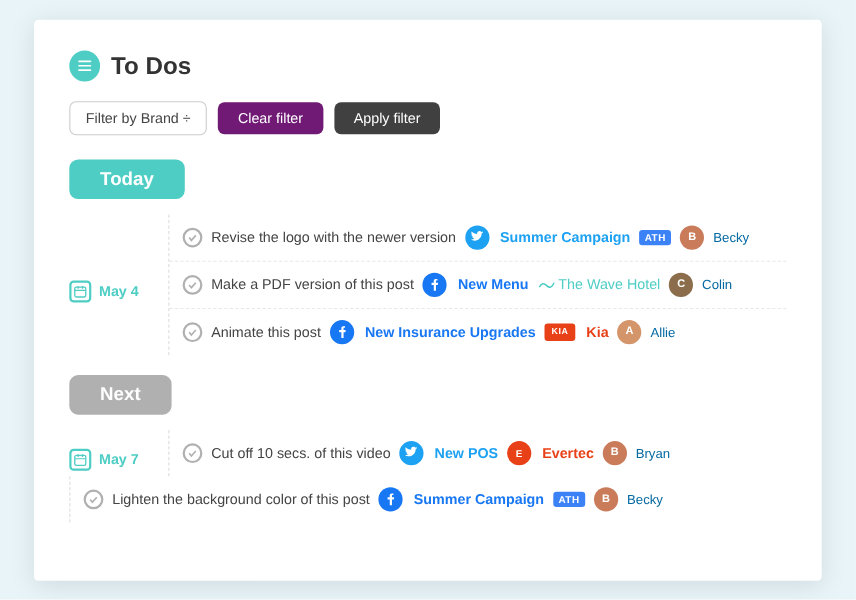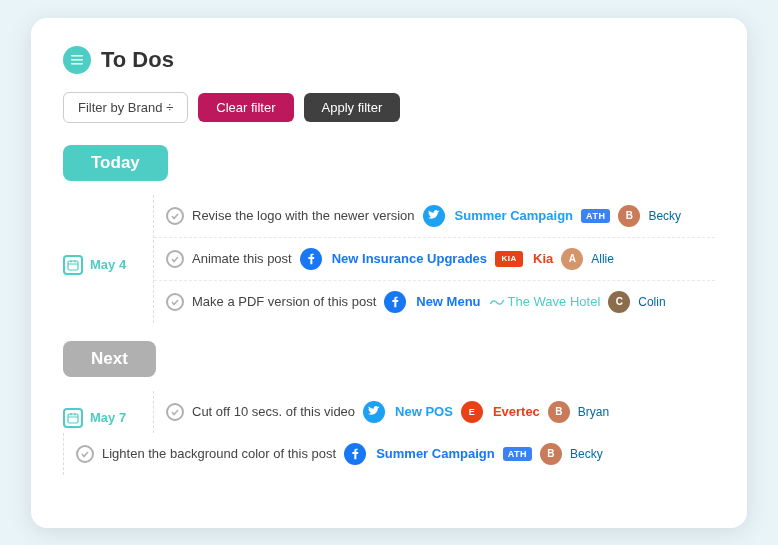--- a/index.html
+++ b/index.html
@@ -6,21 +6,21 @@
     body {
       background: #e8f4f8;
       display: flex;
       justify-content: center;
       align-items: center;
       min-height: 100vh;
       font-family: 'Segoe UI', Arial, sans-serif;
     }
     .card {
       background: #fff;
-      border-radius: 16px;
+      border-radius: 4px;
       width: 716px;
       min-height: 510px;
       padding: 28px 32px 32px 32px;
       box-shadow: 0 4px 24px rgba(0,0,0,0.10);
     }
     .page-title {
       display: flex;
       align-items: center;
       gap: 10px;
       font-size: 22px;
@@ -55,21 +55,21 @@
       cursor: pointer;
       display: flex;
       align-items: center;
       gap: 6px;
     }
     .btn-clear {
       border: none;
       border-radius: 6px;
       padding: 7px 18px;
       font-size: 13px;
-      background: #be185d;
+      background: #701a75;
       color: #fff;
       cursor: pointer;
     }
     .btn-apply {
       border: none;
       border-radius: 6px;
       padding: 7px 18px;
       font-size: 13px;
       background: #404040;
       color: #fff;
@@ -282,54 +282,54 @@
           <div class="avatar avatar-becky">B</div>
           <span class="tag-person">Becky</span>
         </div>
 
         <div class="task-row">
           <div class="check-icon">
             <svg width="10" height="10" viewBox="0 0 10 10">
                 <polyline points="2,5 4,7.5 8,3" stroke="#b0b0b0" stroke-width="1.5" fill="none"></polyline>
               </svg>
           </div>
+          <span class="task-text">Make a PDF version of this post</span>
+          <div class="social-icon social-facebook">
+            <svg width="10" height="12" viewBox="0 0 10 18" fill="white">
+                <path d="M9 1H6.5C5.12 1 4 2.12 4 3.5V6H1v3h3v8h3V9h2.5L10 6H7V3.5c0-.28.22-.5.5-.5H9V1z"></path>
+              </svg>
+          </div>
+          <span class="tag tag-facebook">New Menu</span>
+          <span class="wave-icon">
+            <svg width="16" height="12" viewBox="0 0 24 18" fill="none">
+                <path d="M2 12 Q6 4 12 10 Q18 16 22 6" stroke="#4ecdc4" stroke-width="2" fill="none"></path>
+              </svg>
+            The Wave Hotel
+          </span>
+          <div class="avatar avatar-colin">C</div>
+          <span class="tag-person">Colin</span>
+        </div>
+
+        <div class="task-row">
+          <div class="check-icon">
+            <svg width="10" height="10" viewBox="0 0 10 10">
+                <polyline points="2,5 4,7.5 8,3" stroke="#b0b0b0" stroke-width="1.5" fill="none"></polyline>
+              </svg>
+          </div>
           <span class="task-text">Animate this post</span>
           <div class="social-icon social-facebook">
             <svg width="10" height="12" viewBox="0 0 10 18" fill="white">
                 <path d="M9 1H6.5C5.12 1 4 2.12 4 3.5V6H1v3h3v8h3V9h2.5L10 6H7V3.5c0-.28.22-.5.5-.5H9V1z"></path>
               </svg>
           </div>
           <span class="tag tag-facebook">New Insurance Upgrades</span>
           <span class="kia-logo">KIA</span>
           <span class="tag tag-facebook" style="color:#e84118; margin-left:2px;">Kia</span>
           <div class="avatar avatar-allie">A</div>
           <span class="tag-person">Allie</span>
-        </div>
-
-        <div class="task-row">
-          <div class="check-icon">
-            <svg width="10" height="10" viewBox="0 0 10 10">
-                <polyline points="2,5 4,7.5 8,3" stroke="#b0b0b0" stroke-width="1.5" fill="none"></polyline>
-              </svg>
-          </div>
-          <span class="task-text">Make a PDF version of this post</span>
-          <div class="social-icon social-facebook">
-            <svg width="10" height="12" viewBox="0 0 10 18" fill="white">
-                <path d="M9 1H6.5C5.12 1 4 2.12 4 3.5V6H1v3h3v8h3V9h2.5L10 6H7V3.5c0-.28.22-.5.5-.5H9V1z"></path>
-              </svg>
-          </div>
-          <span class="tag tag-facebook">New Menu</span>
-          <span class="wave-icon">
-            <svg width="16" height="12" viewBox="0 0 24 18" fill="none">
-                <path d="M2 12 Q6 4 12 10 Q18 16 22 6" stroke="#4ecdc4" stroke-width="2" fill="none"></path>
-              </svg>
-            The Wave Hotel
-          </span>
-          <div class="avatar avatar-colin">C</div>
-          <span class="tag-person">Colin</span>
         </div>
 
       </div>
     </div>
   </div>
 
   <div class="section-block">
     <div class="section-header section-next">Next</div>
 
     

